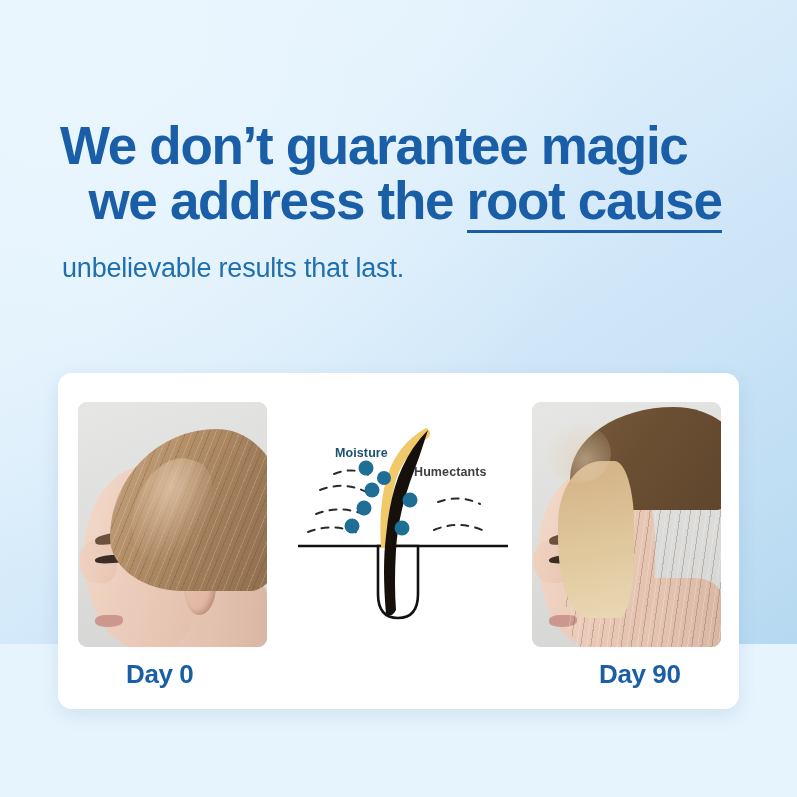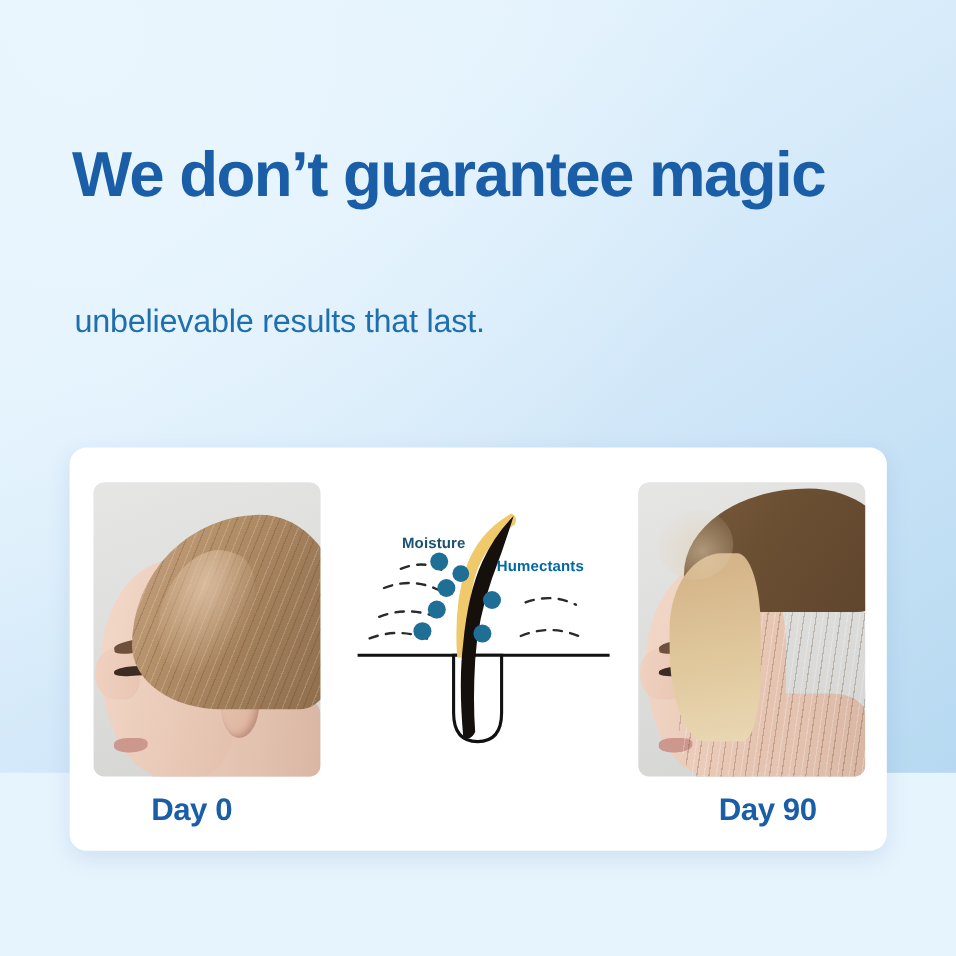--- a/index.html
+++ b/index.html
@@ -254,30 +254,31 @@
   }
   .label-moisture {
     left: 8px;
     top: 28px;
     color: #1b5272;
     padding-left: 41px;
   }
   .label-humectants {
     left: 128px;
     top: 47px;
-    color: #0369a1;
+    color: #404040;
   }
 </style>
 </head>
 <body>
 
 <div id="ad-root">
 
   <h1 class="headline">
     <span class="line line1">We don’t guarantee magic</span>
+    <span class="line line2"><span>we address the </span><span class="underlined">root cause</span></span>
   </h1>
 
   <p class="subtitle">
     <span class="sline">unbelievable results that last.</span>
   </p>
 
   <div class="card">
 
     <div class="photo photo-left">
       <div class="portrait">

